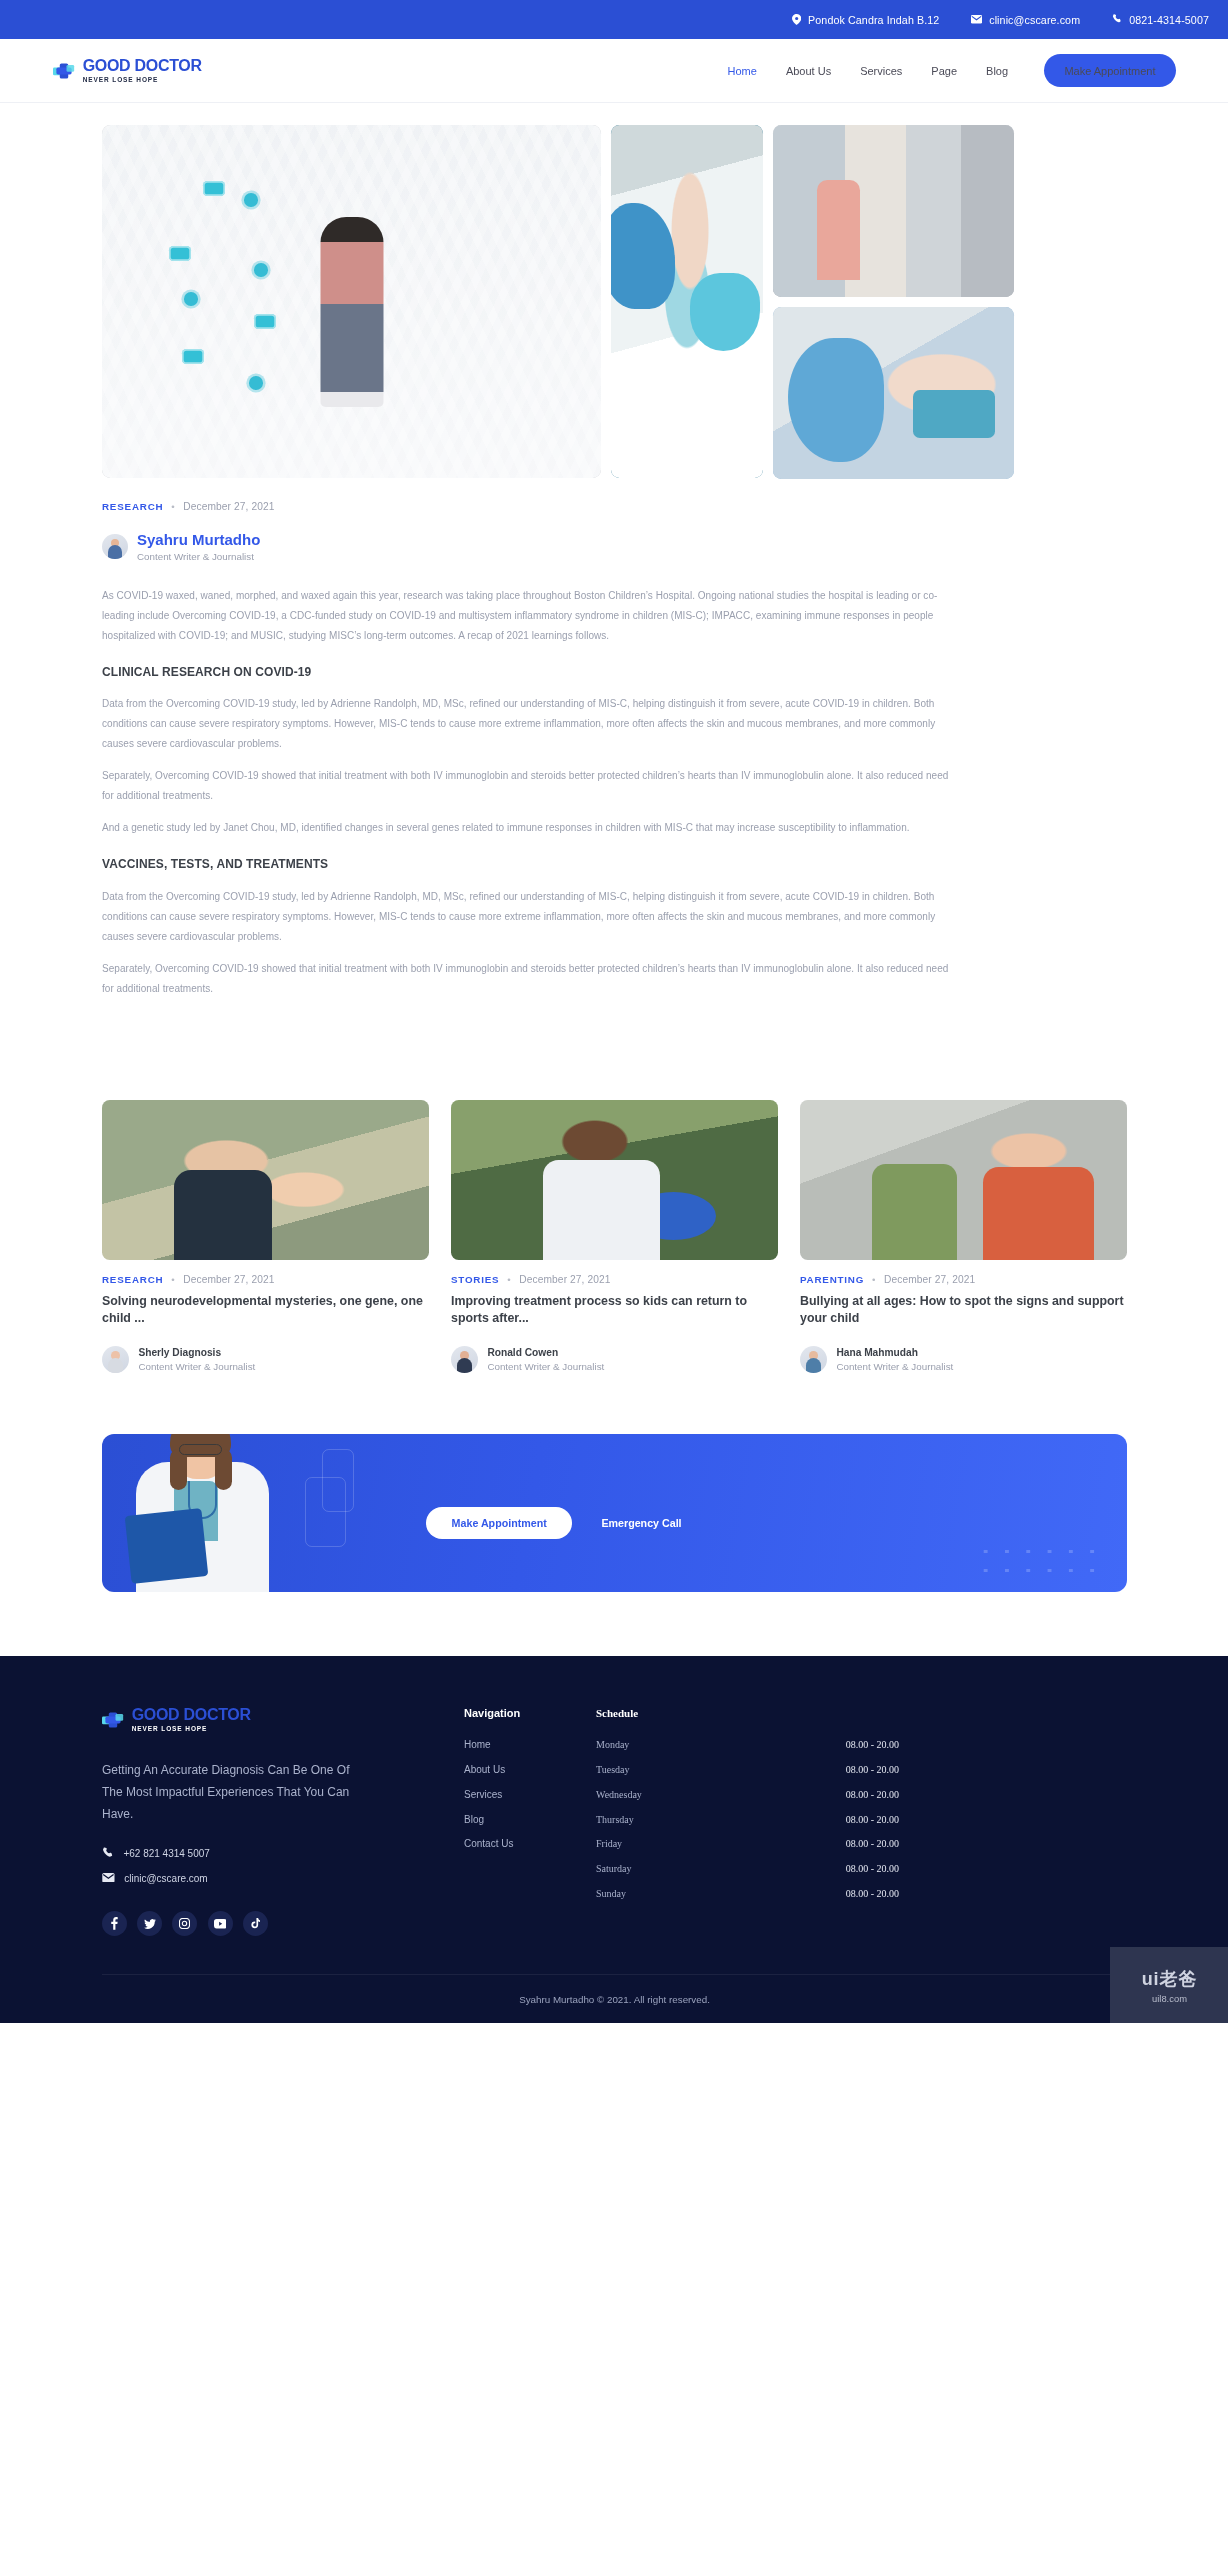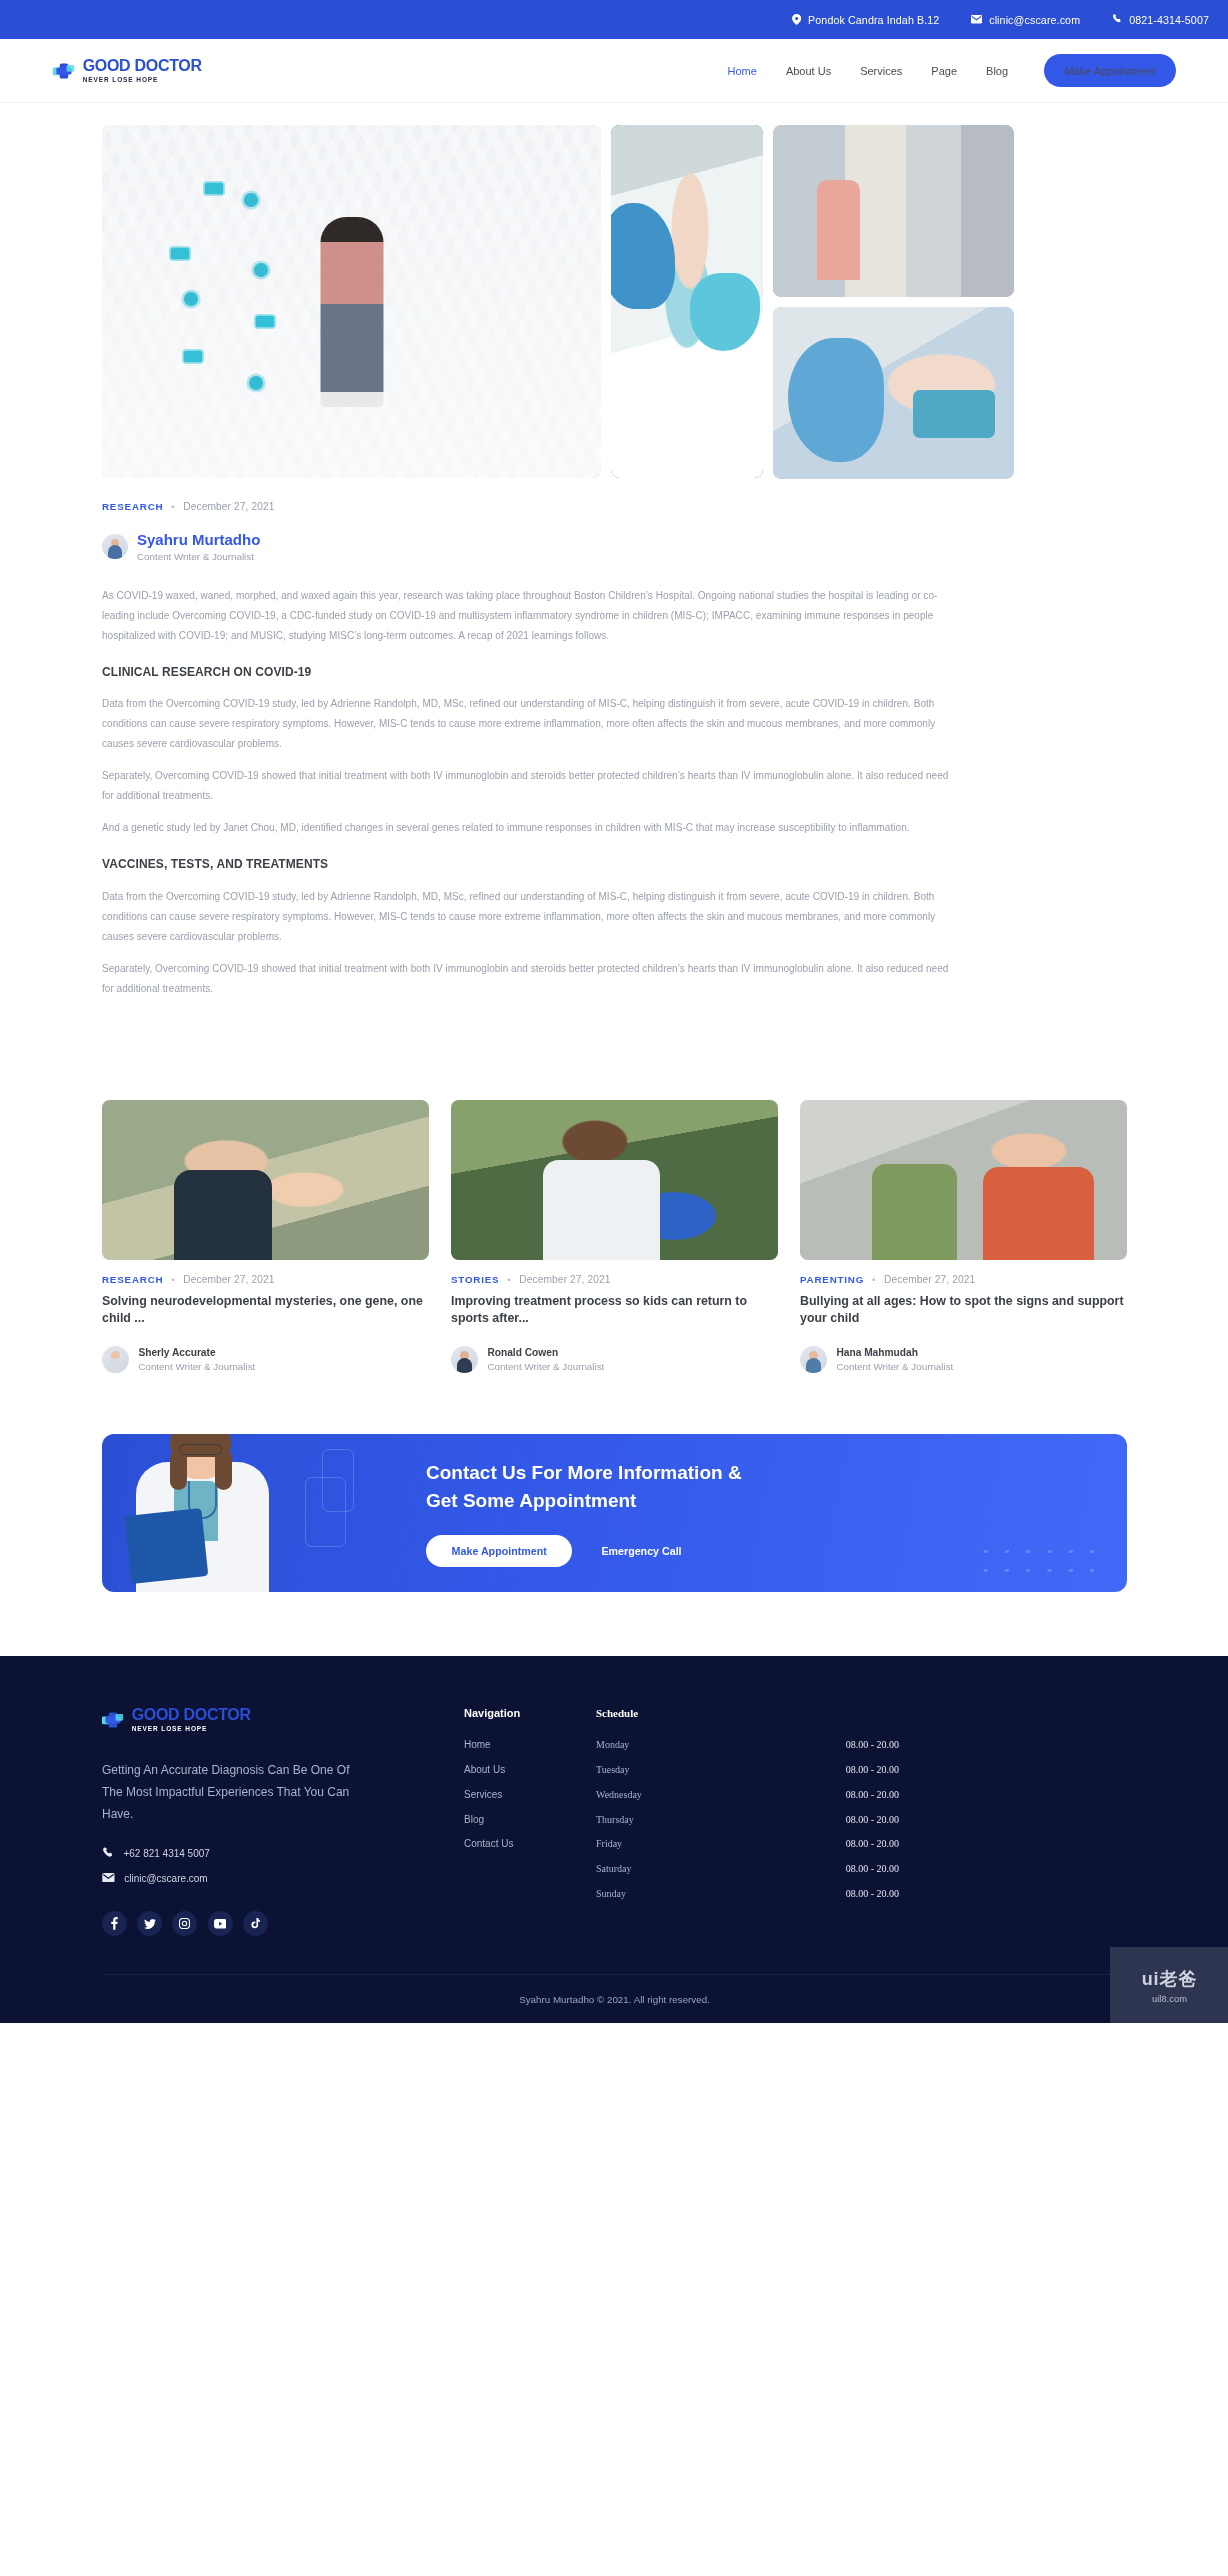--- a/index.html
+++ b/index.html
@@ -418,21 +418,21 @@
       </div>
     <div class="meta">
       <span class="cat">RESEARCH</span>
       <span class="dot">•</span>
       <span class="date">December 27, 2021</span>
     </div>
     <h3>Solving neurodevelopmental mysteries, one gene, one child ...</h3>
     <div class="author">
       <span class="avatar a2"></span>
       <span>
-        <div class="author-name">Sherly Accurate</div>
+        <div class="author-name">Sherly Diagnosis</div>
         <div class="author-role">Content Writer &amp; Journalist</div>
       </span>
     </div>
   </div>
 
   <div class="card">
     <div class="card-img">
         <div class="ph ph-sport"></div>
       </div>
     <div class="meta">
@@ -482,24 +482,20 @@
       <div class="doc-steth"></div>
       <div class="doc-head"></div>
       <div class="doc-hair"></div>
       <div class="doc-hair2"></div>
       <div class="doc-hair3"></div>
       <div class="doc-glass"></div>
       <div class="doc-board"></div>
     </div>
 
     <div class="cta-body">
-      <h2>
-        <span>Contact Us For More Information &amp;</span><br>
-        <span>Get Some Appointment</span>
-      </h2>
       <div class="cta-actions">
         <a class="cta-btn">Make Appointment</a>
         <a class="cta-link">Emergency Call</a>
       </div>
     </div>
   </div>
 </div>
 
 <div class="footer">
   <div class="f-grid">

